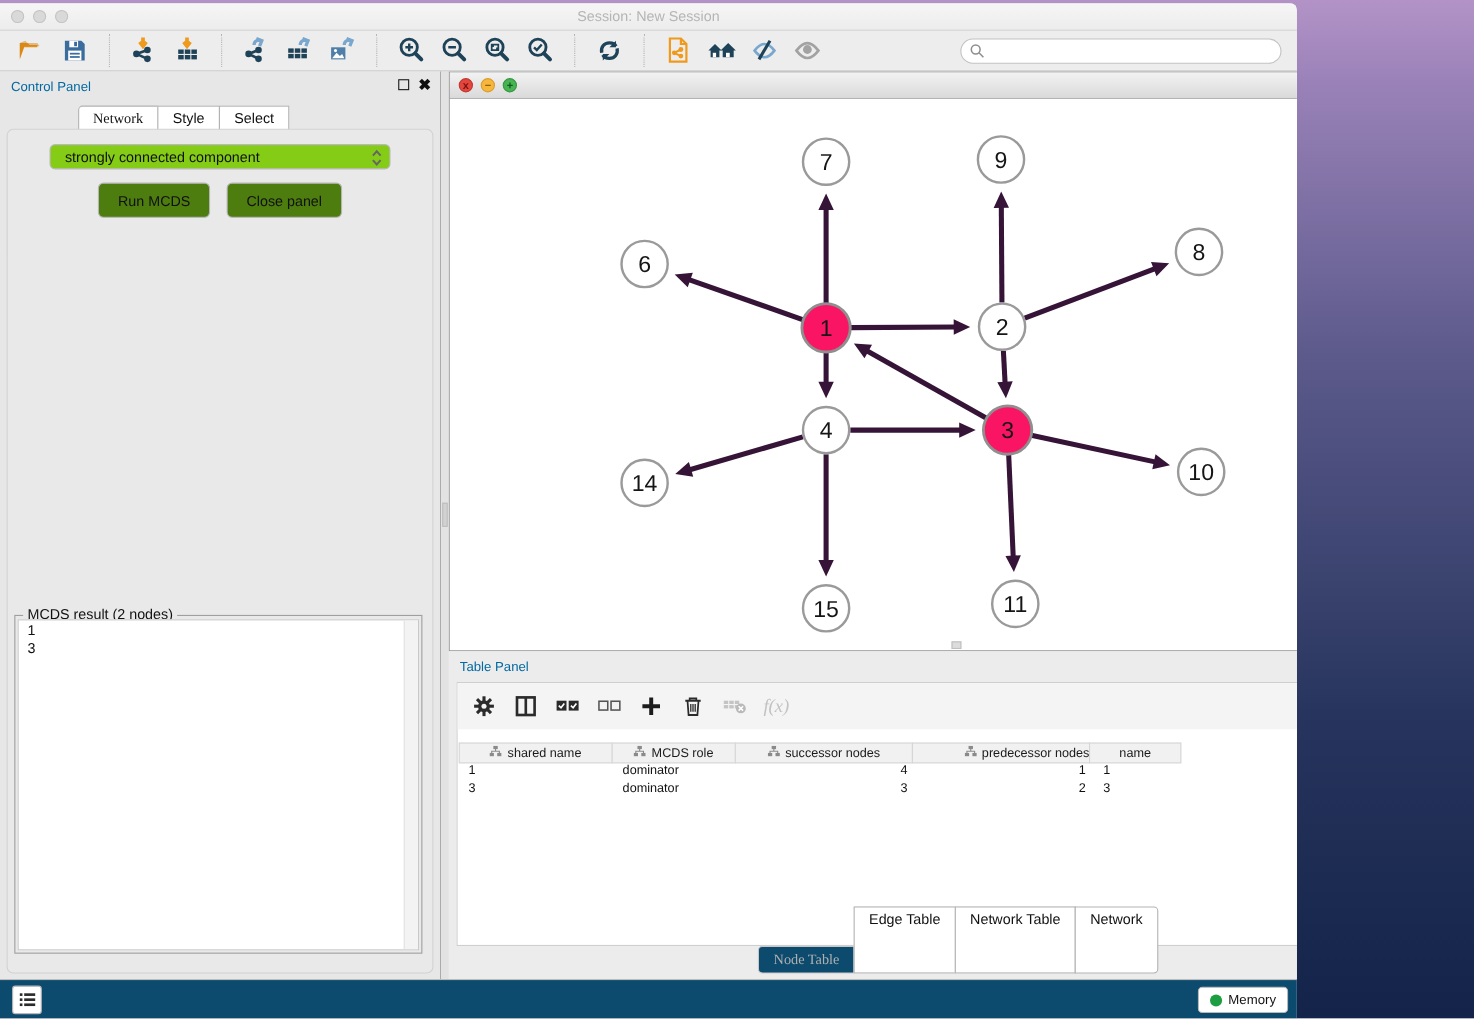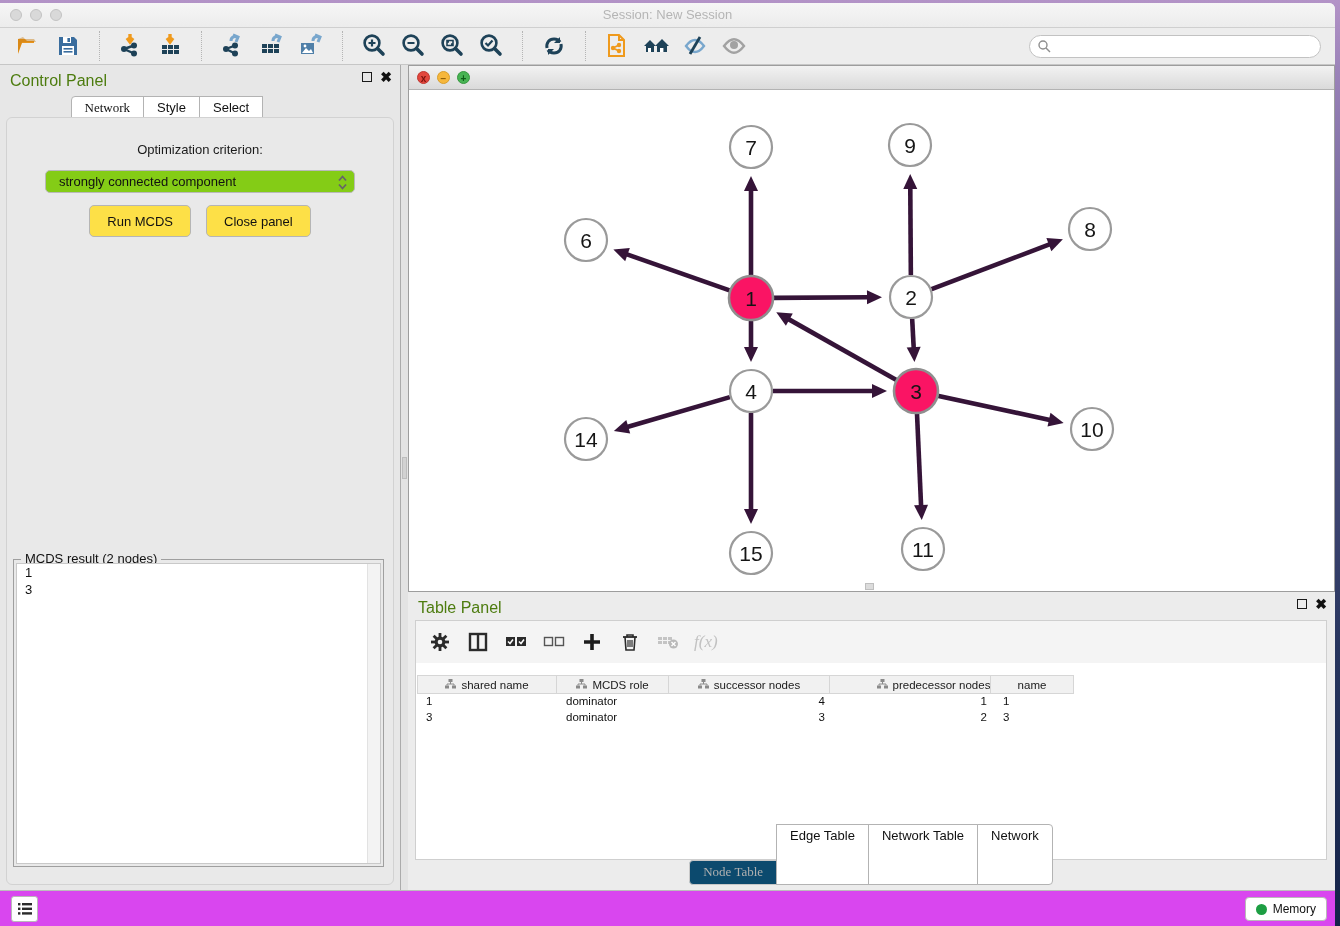--- a/index.html
+++ b/index.html
@@ -1,19 +1,19 @@
 <!DOCTYPE html>
 <html><head>
 <meta charset="utf-8">
 <style>
   * { margin:0; padding:0; box-sizing:border-box; }
   body { font-family:"Liberation Sans", sans-serif; }
   .screen { position:relative; width:1340px; height:926px; overflow:hidden;
     background:linear-gradient(180deg,#b393c7 0%,#9a82b8 8%,#5c5a8b 35%,#27355e 70%,#142349 100%); }
-  .app-window { position:absolute; left:0; top:3px; width:1335px; height:923px;
+  .app-window { position:absolute; left:0; top:3px; width:1179px; height:923px;
     background:#ececec; border-top-right-radius:6px; overflow:hidden; }
 
   
   .titlebar { position:absolute; left:0; top:0; right:0; height:25px;
     background:linear-gradient(#f6f6f6,#ececec); border-bottom:1px solid #cfcfcf; }
   .lights { position:absolute; left:10px; top:6px; display:flex; gap:8px; }
   .light { width:12px; height:12px; border-radius:50%; background:#d9d9d9; border:1px solid #c3c3c3; }
   .wtitle { position:absolute; left:0; right:0; top:4px; text-align:center; font-size:13px; color:#b5b5b5; }
 
   
@@ -22,39 +22,39 @@
   .tbtn { width:30px; height:30px; display:flex; align-items:center; justify-content:center; flex:0 0 auto; }
   .tsep { width:1px; height:30px; border-left:1px dotted #b5b5b5; margin:0 7px; flex:0 0 auto; }
   .searchbox { margin-left:auto; margin-right:14px; width:292px; height:23px; background:#fff;
     border:1px solid #c2c2c2; border-radius:12px; display:flex; align-items:center; padding-left:7px; }
   .searchbox input { border:none; outline:none; flex:1; height:18px; font-size:12px; background:transparent; }
 
   
   .control-panel { position:absolute; left:0; top:62px; width:401px; height:825px;
     background:#e7e7e7; border-right:1px solid #ababab; }
   .panel-head { position:relative; height:27px; }
-  .panel-title { position:absolute; left:10px; top:7px; font-size:16px; color:#4d7c0f; }
+  .panel-title { position:absolute; left:10px; top:7px; font-size:12px; color:#0369a1; }
   .panel-ctrls { position:absolute; right:8px; top:6px; display:flex; gap:8px; align-items:center; }
   .float-ic { width:10px; height:10px; border:1.6px solid #1a1a1a; }
   .close-ic { font-size:14px; font-weight:bold; color:#111; line-height:12px; }
   .cp-tabs { position:absolute; left:0; right:0; top:31px; display:flex; justify-content:center; }
   .tab { border:1px solid #b3b3b3; background:#fff; color:#111; font-size:13px; padding:3px 13px 4px;
     margin-left:-1px; }
   .tab.first { border-radius:4px 0 0 4px;font-family:Liberation Serif, serif; }
   .tab.last  { border-radius:0 4px 4px 0; }
   .tab.sel { background:#0c4a6e; color:#b0b0b0; border-color:#c8c8c8;margin-top:36px; }
   .cp-card { position:absolute; left:6px; right:6px; top:52px; bottom:5px; background:#e9e9e9;
     border:1px solid #d2d2d2; border-radius:6px; }
   .opt-label { margin-top:24px; text-align:center; font-size:13px; color:#1a1a1a; }
   .select { position:relative; margin:13px auto 0; width:310px; height:23px; background:#84cc16;
     border:1px solid #b9b9b9; border-radius:5px; font-size:13px; color:#111;
     display:flex; align-items:center; padding-left:13px; }
   .stepper { position:absolute; right:6px; top:3px; }
   .btn-row { display:flex; justify-content:center; gap:15px; margin-top:12px; }
-  .pbtn { height:23px; background:#fde047; border:1px solid #b5b5b5; border-radius:5px;
+  .pbtn { height:23px; background:#4d7c0f; border:1px solid #b5b5b5; border-radius:5px;
     font-size:13px; color:#111; padding:15px 17px; display:flex; align-items:center; }
   .result-group { position:absolute; left:6px; right:9px; top:441px; bottom:17px;
     border:1px solid #9f9f9f; }
   .result-legend { position:absolute; left:7px; top:-9px; background:#e9e9e9; padding:0 4px;
     font-size:13px; color:#111; }
   .result-inner { position:absolute; left:2px; right:2px; top:3px; bottom:2px; background:#fff;
     border:1px solid #c9c9c9; overflow:hidden; }
   .result-scroll { position:absolute; right:0; top:0; bottom:0; width:13px; background:#f3f3f3;
     border-left:1px solid #e2e2e2; }
   .rline { font-size:13px; color:#111; padding:1px 0 1px 8px; }
@@ -92,21 +92,21 @@
     color:#1a1a1a; display:flex; align-items:center; justify-content:center; gap:5px; }
   .thcell .lbl { white-space:nowrap; }
   .c0 { width:140px; } .c1 { width:113px; } .c2 { width:162px; } .c3 { width:162px;padding-left:47px; } .c4 { width:84px; }
   .tbody { position:absolute; left:2px; top:73px; right:2px; }
   .trow { display:flex; height:16px; }
   .tcell { font-size:11.5px; color:#111; padding:1px 8px 0; white-space:nowrap; }
   .tcell.c2, .tcell.c3 { text-align:right; }
   .tp-tabs { position:absolute; left:0; right:0; bottom:5px; display:flex; justify-content:center; }
 
   
-  .status-bar { position:absolute; left:0; right:0; bottom:0; height:36px; background:#d946ef;
+  .status-bar { position:absolute; left:0; right:0; bottom:0; height:36px; background:#0c4a6e;
     border-top:1px solid #bcbcbc; }
   .list-btn { position:absolute; left:11px; top:5px; width:27px; height:26px; background:#fff;
     border:1px solid #b9b9b9; border-radius:3px; display:flex; align-items:center; justify-content:center; }
   .mem-btn { position:absolute; right:8px; top:6px; height:24px; background:#fff; border:1px solid #b9b9b9;
     border-radius:4px; display:flex; align-items:center; gap:6px; padding:0 10px; font-size:12px; color:#111; }
   .mem-dot { width:11px; height:11px; border-radius:50%; background:#1d9e43; }
 </style>
 </head>
 <body>
 
@@ -279,21 +279,20 @@
         <div class="close-ic">✖</div>
       </div>
     </div>
     <div class="cp-tabs">
       <div class="tab first">Network</div>
       <div class="tab">Style</div>
       <div class="tab">Select</div>
       <div class="tab last sel">MCDS</div>
     </div>
     <div class="cp-card">
-      <div class="opt-label">Optimization criterion:</div>
       <div class="select">
         <span>strongly connected component</span>
         <span class="stepper">
           <svg width="11" height="17" viewBox="0 0 11 17">
                 <path d="M2 6.5L5.5 2.5 9 6.5" fill="none" stroke="#666" stroke-width="1.8"></path>
                 <path d="M2 10.5L5.5 14.5 9 10.5" fill="none" stroke="#666" stroke-width="1.8"></path>
               </svg>
         </span>
       </div>
       <div class="btn-row">

